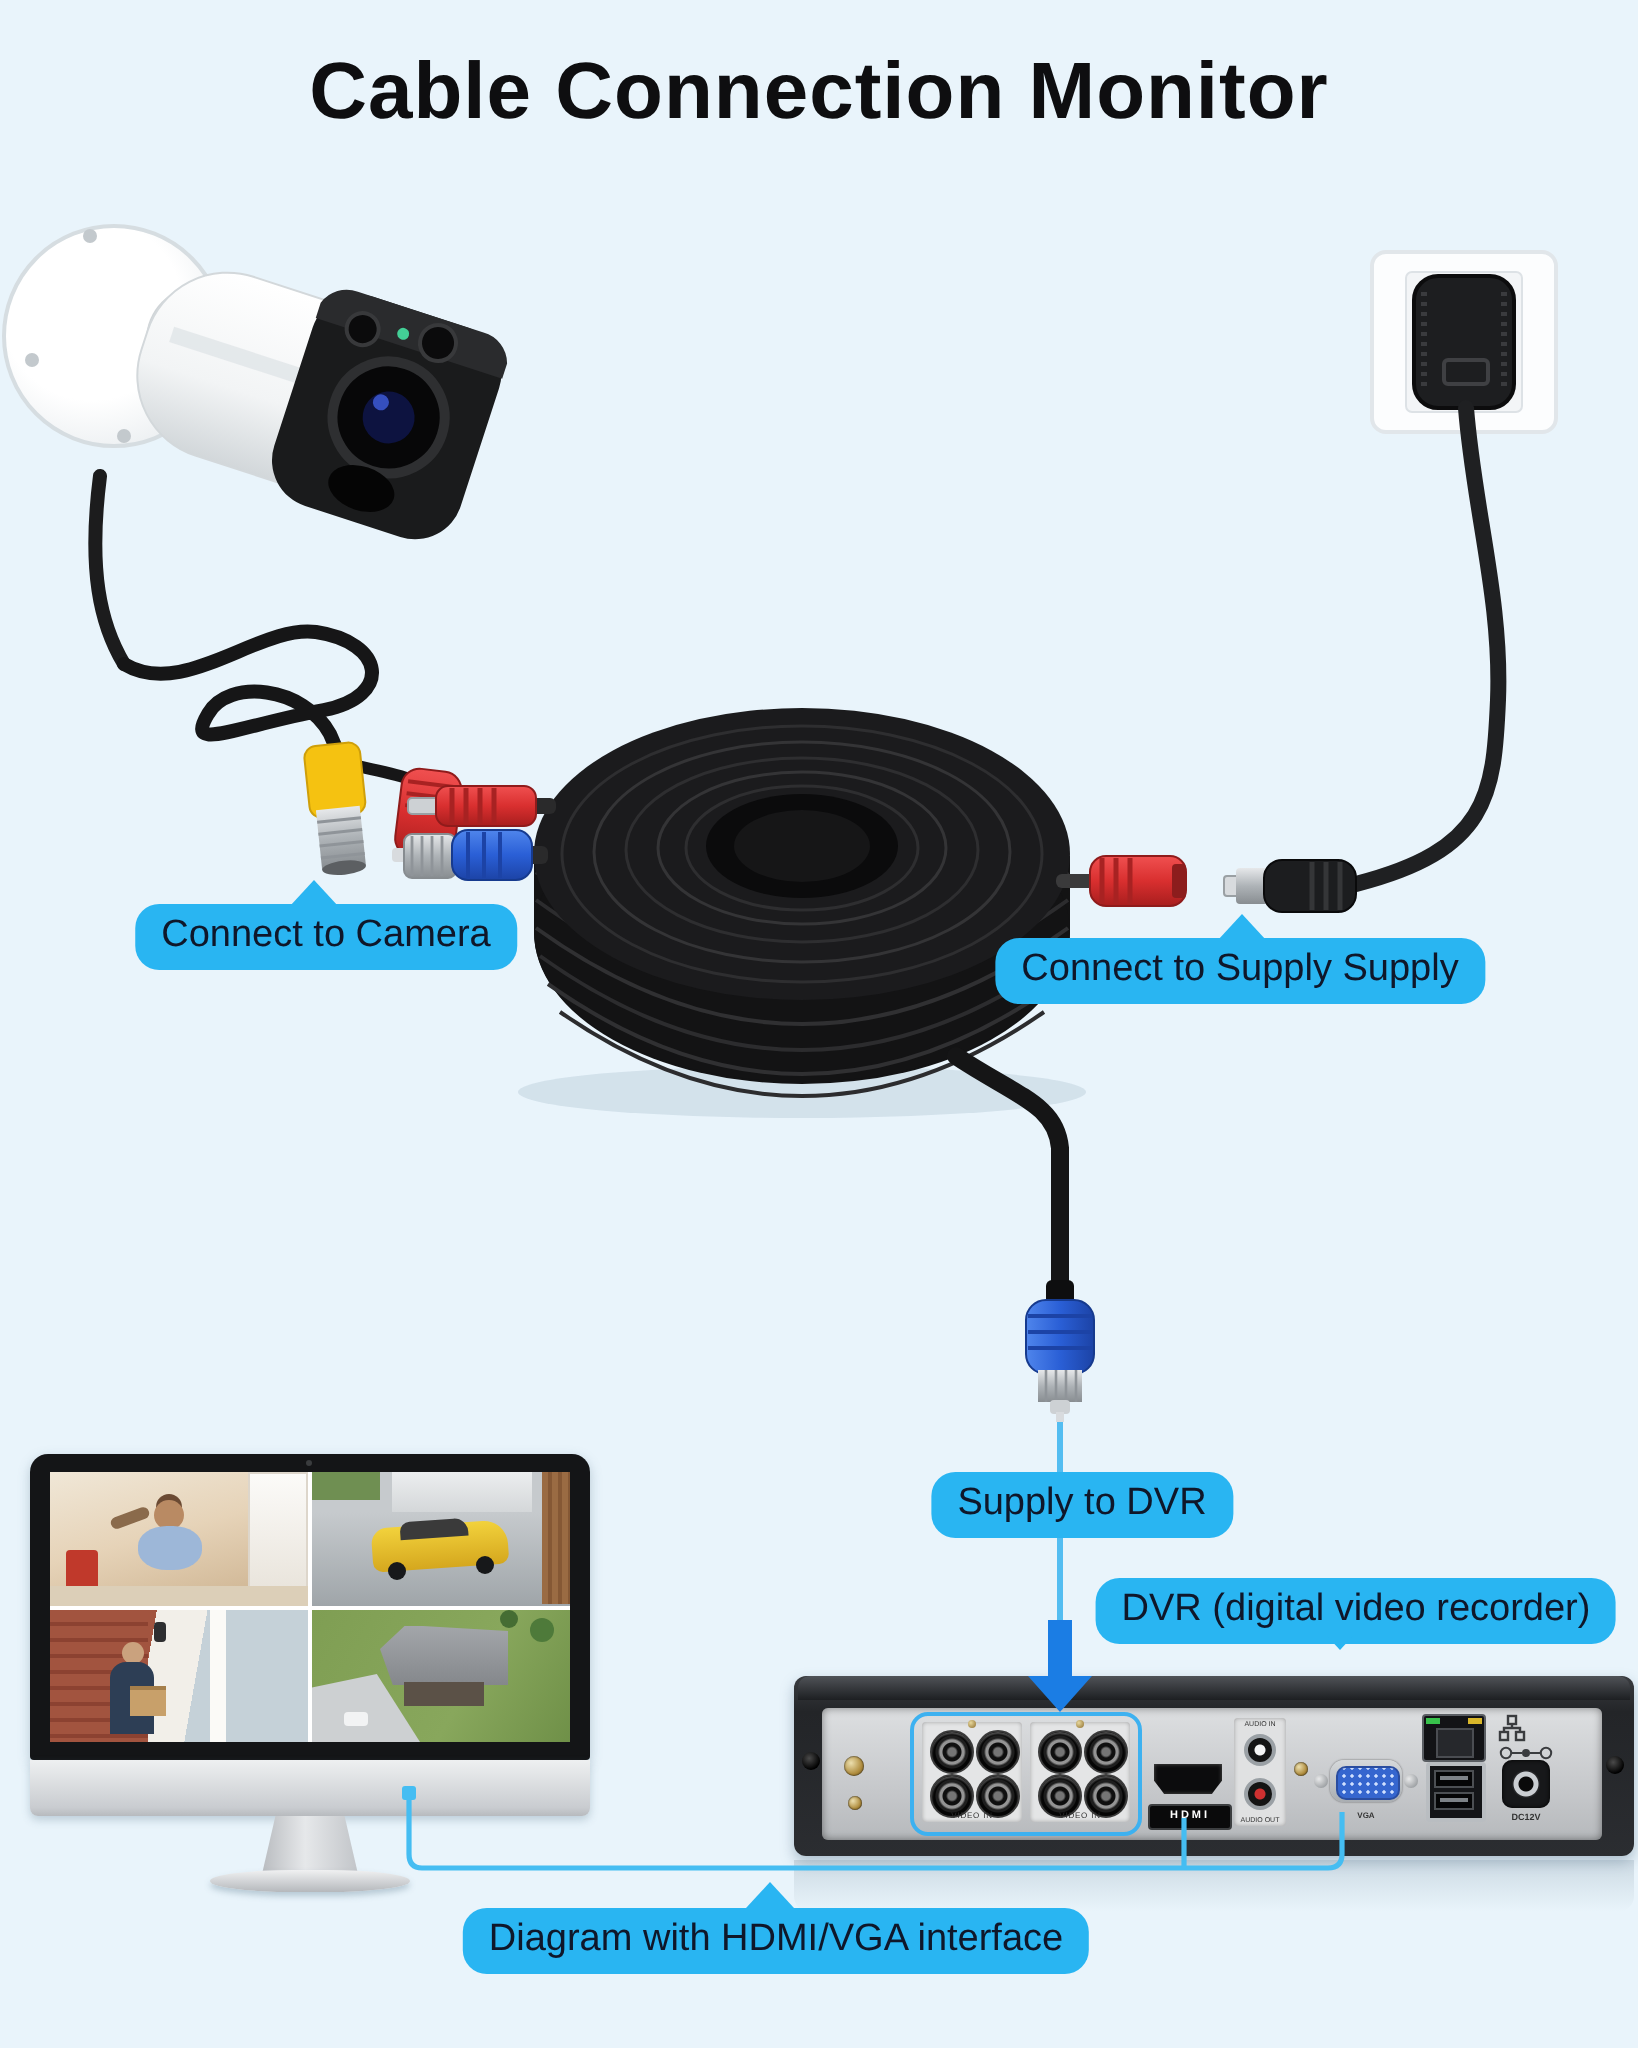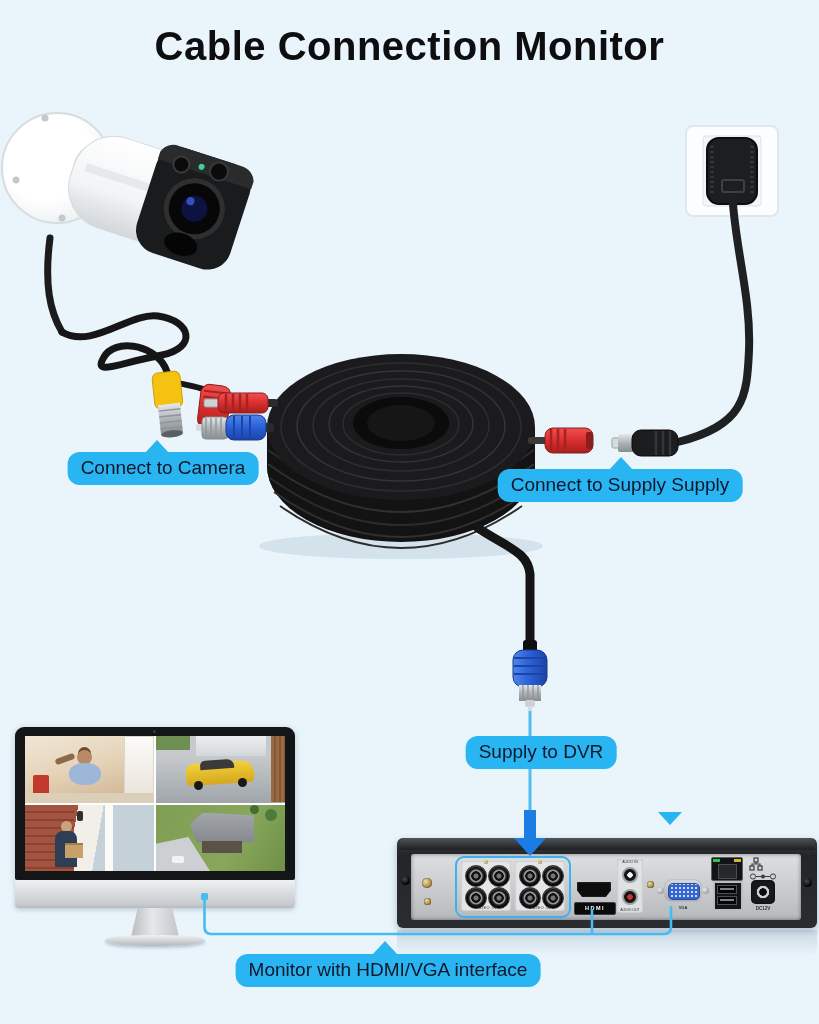--- a/index.html
+++ b/index.html
@@ -416,18 +416,19 @@
   </svg>
 
   <div class="tri-up" style="left:157px;top:440px;"></div>
   <div class="pill" style="left:163px;top:452px;">Connect to Camera</div>
 
   <div class="tri-up" style="left:621px;top:457px;"></div>
   <div class="pill" style="left:620px;top:469px;">Connect to Supply Supply</div>
 
   <div class="pill" style="left:541px;top:736px;">Supply to DVR</div>
 
+  <div class="pill" style="left:678px;top:789px;">DVR (digital video recorder)</div>
   <div class="tri-down" style="left:670px;top:812px;"></div>
 
   <div class="tri-up" style="left:385px;top:941px;"></div>
-  <div class="pill" style="left:388px;top:954px;">Monitor with HDMI/VGA interface</div>
+  <div class="pill" style="left:388px;top:954px;">Diagram with HDMI/VGA interface</div>
 
 </div>
 
 </body></html>

